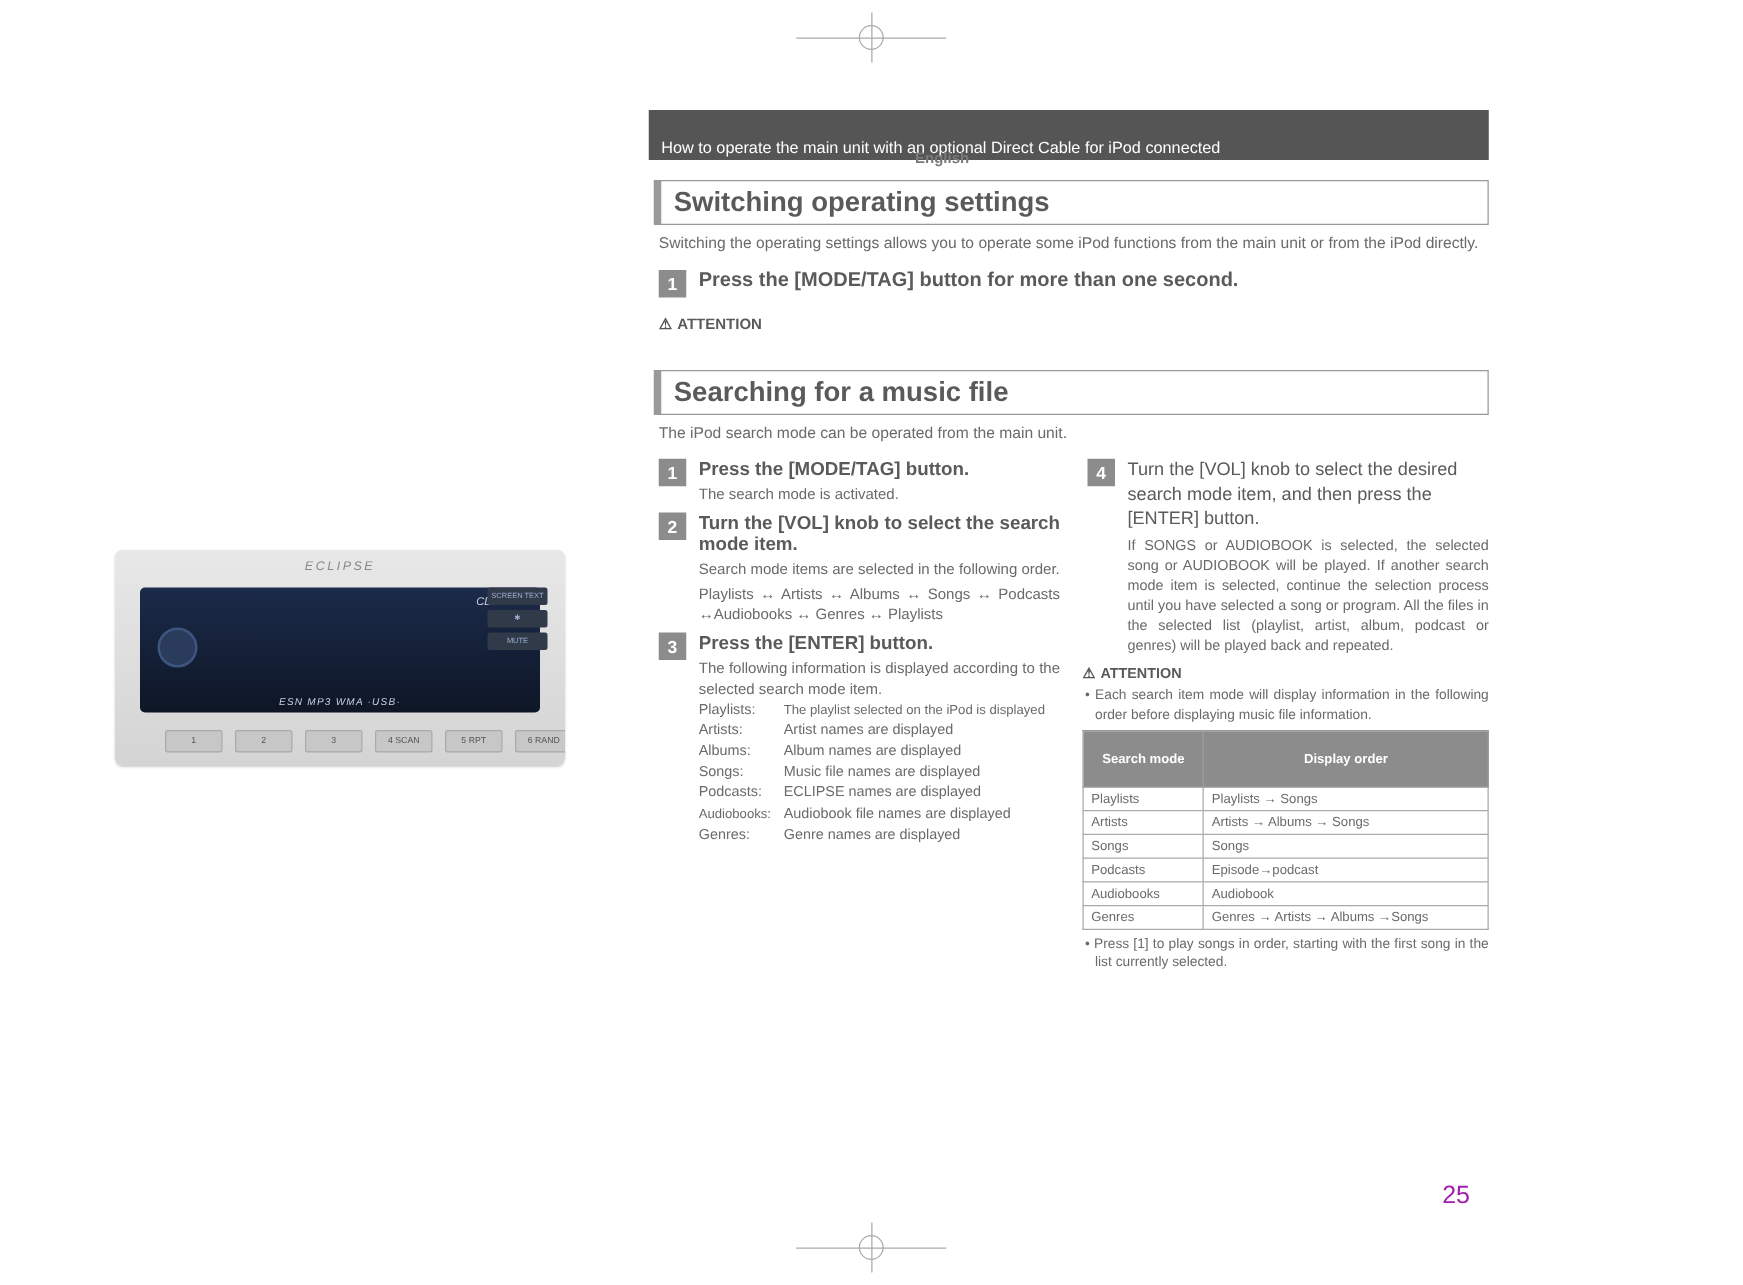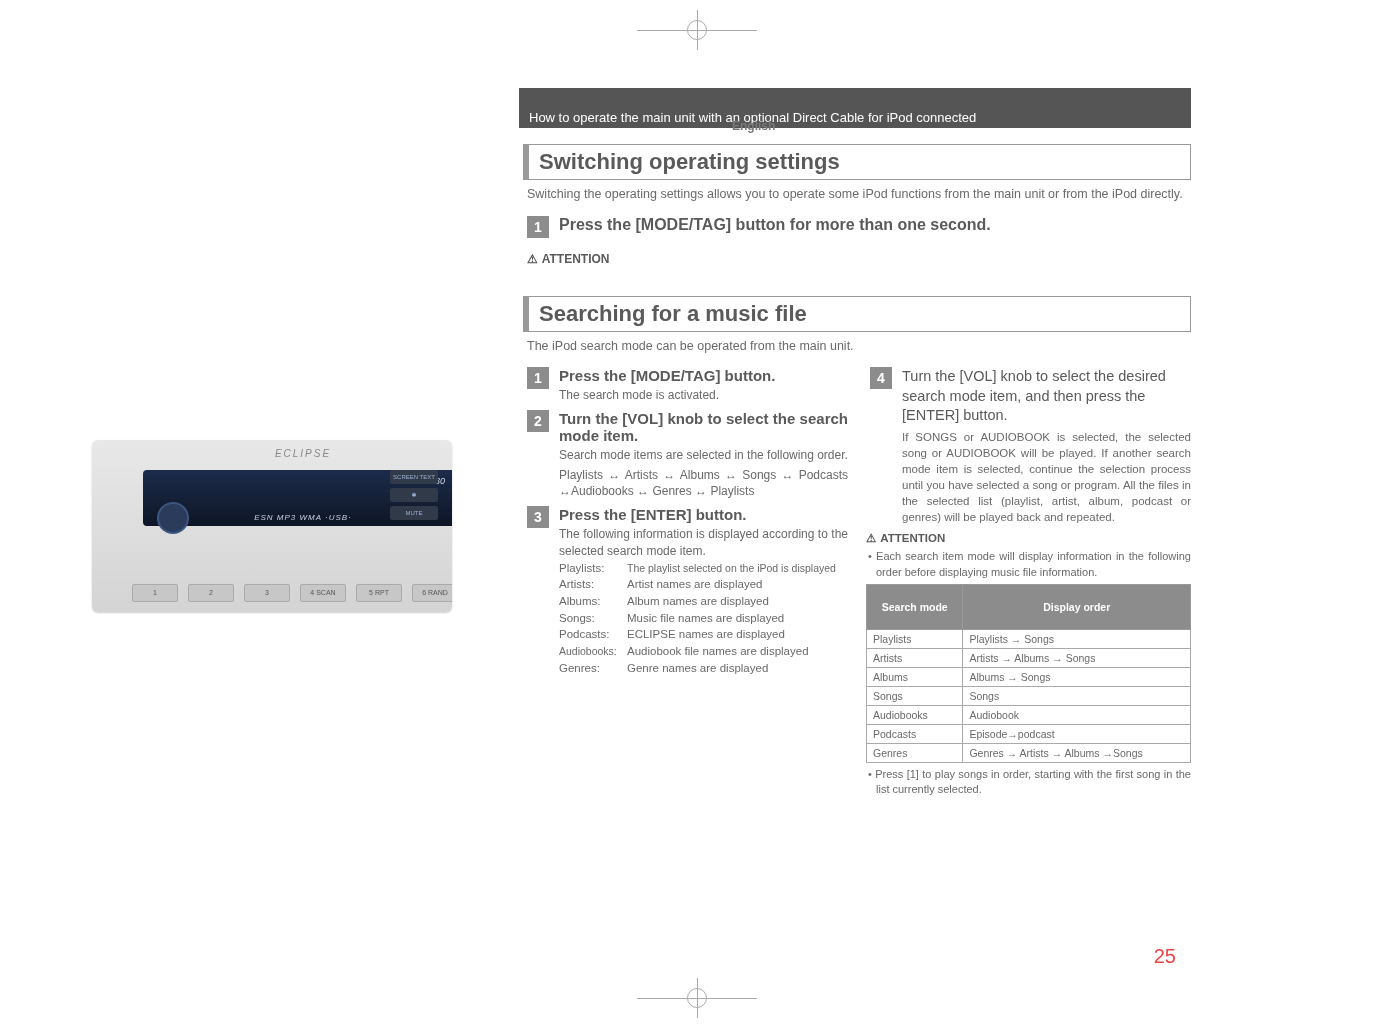--- a/index.html
+++ b/index.html
@@ -201,45 +201,44 @@
   .attention-small-label::before {
     content: "⚠";
     margin-right: 4px;
     color:#555;
   }
   .page-num {
     position: absolute;
     right: 218px;
     bottom: 60px;
     font-size: 20px;
-    color: #ef4444;
+    color: #a21caf;
   }
   
   .device-box {
     position: absolute;
     left: 92px;
     top: 440px;
     width: 360px;
     height: 172px;
     background: linear-gradient(#e8e8e8, #d4d4d4);
     border-radius: 6px;
     box-shadow: 0 1px 2px rgba(0,0,0,.2);
     overflow: hidden;
   }
   .device-screen {
     position: absolute;
     left: 20px; top: 30px;
-    width: 320px; height: 56px;
+    width: 320px; height: 100px;
     background: linear-gradient(#1c2b4a, #0e1626);
     border-radius: 4px;
     color: #8bb7f0;
     font-size: 9px;
     padding: 6px 10px;
     box-sizing: border-box;
-    margin-left: 31px;
   }
   .device-brand {
     position:absolute; top:6px; right:18px;
     color:#cfd6e6; font-size:9px; font-style:italic;
   }
   .device-eclipse {
     position:absolute; top:-22px; left:50%;
     transform:translateX(-50%);
     font-size:10px; letter-spacing:2px;
     color:#888; font-style:italic;
@@ -391,34 +390,30 @@
             </tr>
             <tr>
                   <td>Playlists</td>
                   <td>Playlists → Songs</td>
                 </tr>
             <tr>
                   <td>Artists</td>
                   <td>Artists → Albums → Songs</td>
                 </tr>
             <tr>
-                  <td>Albums</td>
-                  <td>Albums → Songs</td>
-                </tr>
-            <tr>
                   <td>Songs</td>
                   <td>Songs</td>
                 </tr>
             <tr>
+                  <td>Podcasts</td>
+                  <td>Episode→podcast</td>
+                </tr>
+            <tr>
                   <td>Audiobooks</td>
                   <td>Audiobook</td>
-                </tr>
-            <tr>
-                  <td>Podcasts</td>
-                  <td>Episode→podcast</td>
                 </tr>
             <tr>
                   <td>Genres</td>
                   <td>Genres → Artists → Albums →Songs</td>
                 </tr>
           </tbody>
             </table>
 
           <div class="bullet">Press [1] to play songs in order, starting with the first song in the list currently selected.</div>
         </div>

